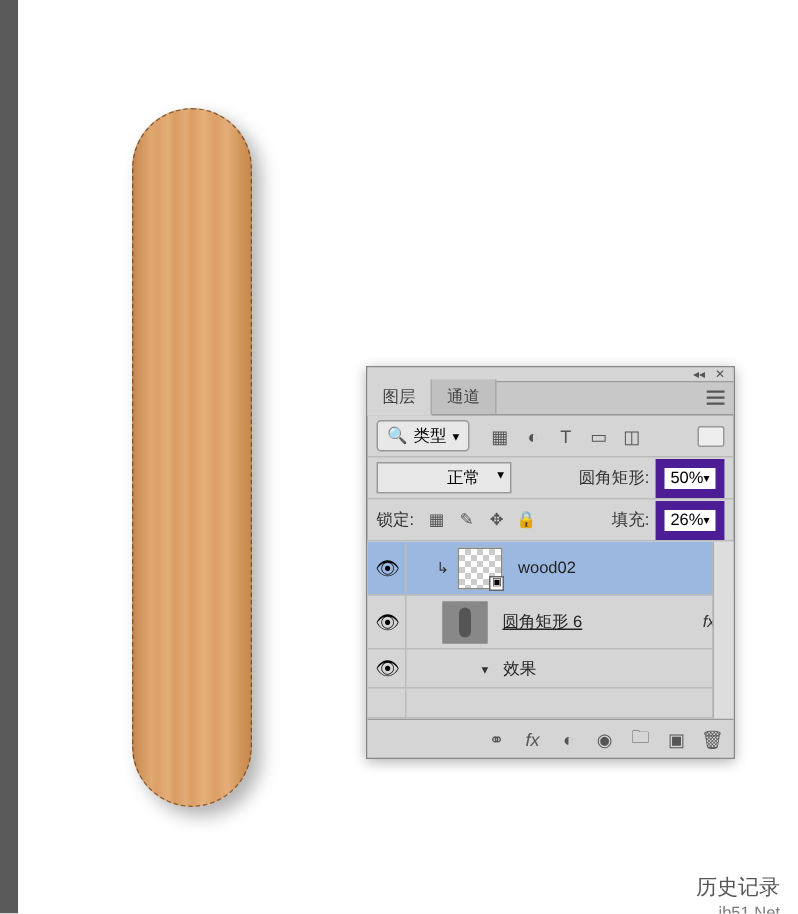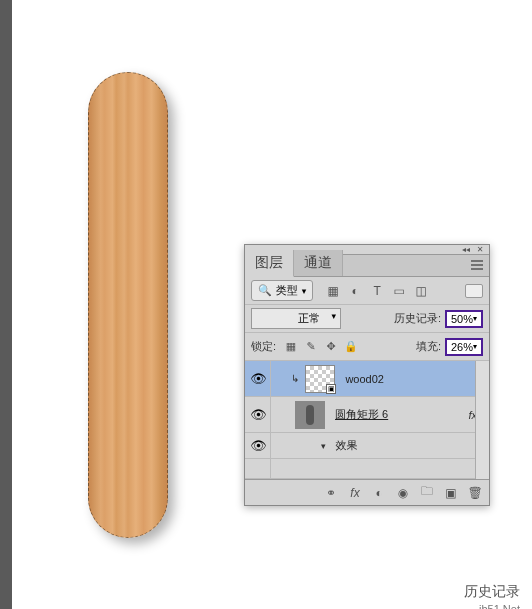--- a/index.html
+++ b/index.html
@@ -66,21 +66,21 @@
     .panel-tabs {
       height: 22px;
       background: #c8c8c8;
       display: flex;
       align-items: flex-end;
       border-bottom: 1px solid #999;
       position: relative;
     }
     .tab {
       padding: 4px 10px;
-      font-size: 14px;
+      font-size: 11px;
       color: #444;
       cursor: pointer;
       background: #c0c0c0;
       border-right: 1px solid #aaa;
     }
     .tab.active {
       background: #d5d5d5;
       border-bottom: 1px solid #d5d5d5;
       margin-bottom: -1px;
     }
@@ -138,21 +138,21 @@
       position: absolute;
       right: 4px;
       font-size: 9px;
     }
     .label-text {
       font-size: 11px;
       color: #333;
     }
     .value-box {
       background: #fff;
-      border: 2px solid #4c1d95;
+      border: 6px solid #4c1d95;
       padding: 1px 4px;
       font-size: 11px;
       min-width: 38px;
       display: flex;
       align-items: center;
       justify-content: space-between;
     }
     .lock-icons {
       display: flex;
       gap: 6px;
@@ -325,21 +325,21 @@
         <span class="filter-icon">▭</span>
         <span class="filter-icon">◫</span>
       </div>
       <div style="margin-left:auto;width:18px;height:14px;background:#eee;border:1px solid #999;border-radius:2px"></div>
     </div>
 
     <div class="panel-row">
       <div class="blend-select">
         <span>正常</span>
       </div>
-      <span class="label-text" style="margin-left:auto">历史记录:</span>
+      <span class="label-text" style="margin-left:auto">圆角矩形:</span>
       <div class="value-box">
         <span>50%</span>
         <span style="font-size:8px">▾</span>
       </div>
     </div>
 
     <div class="panel-row">
       <span class="label-text">锁定:</span>
       <div class="lock-icons">
         <span class="lock-icon">▦</span>

